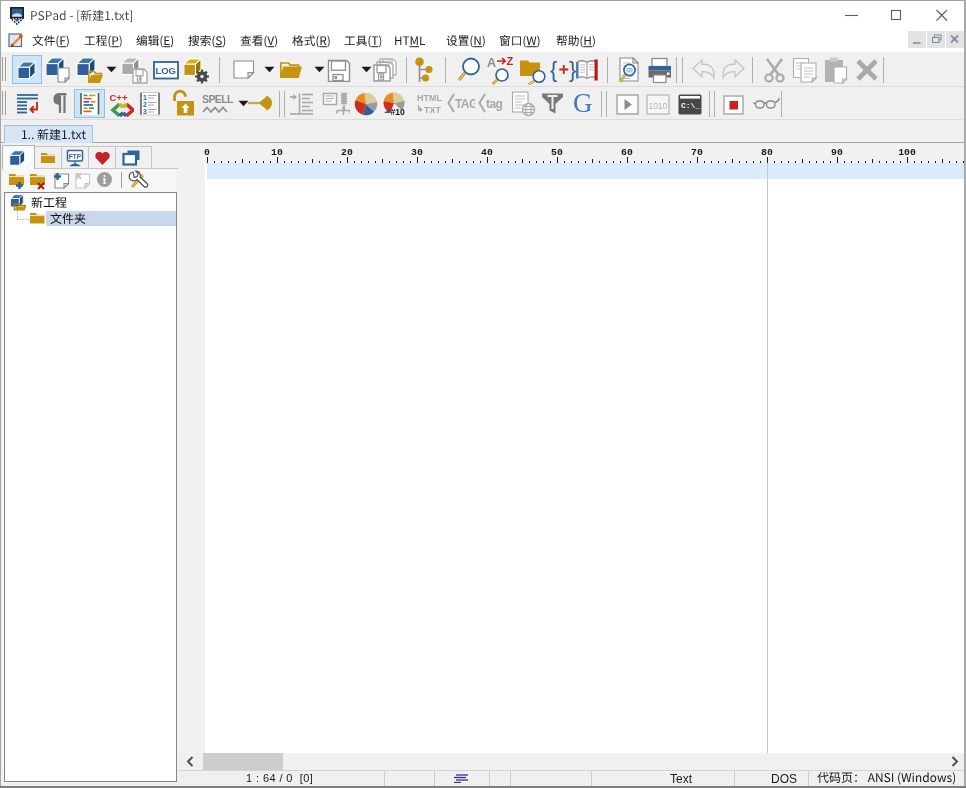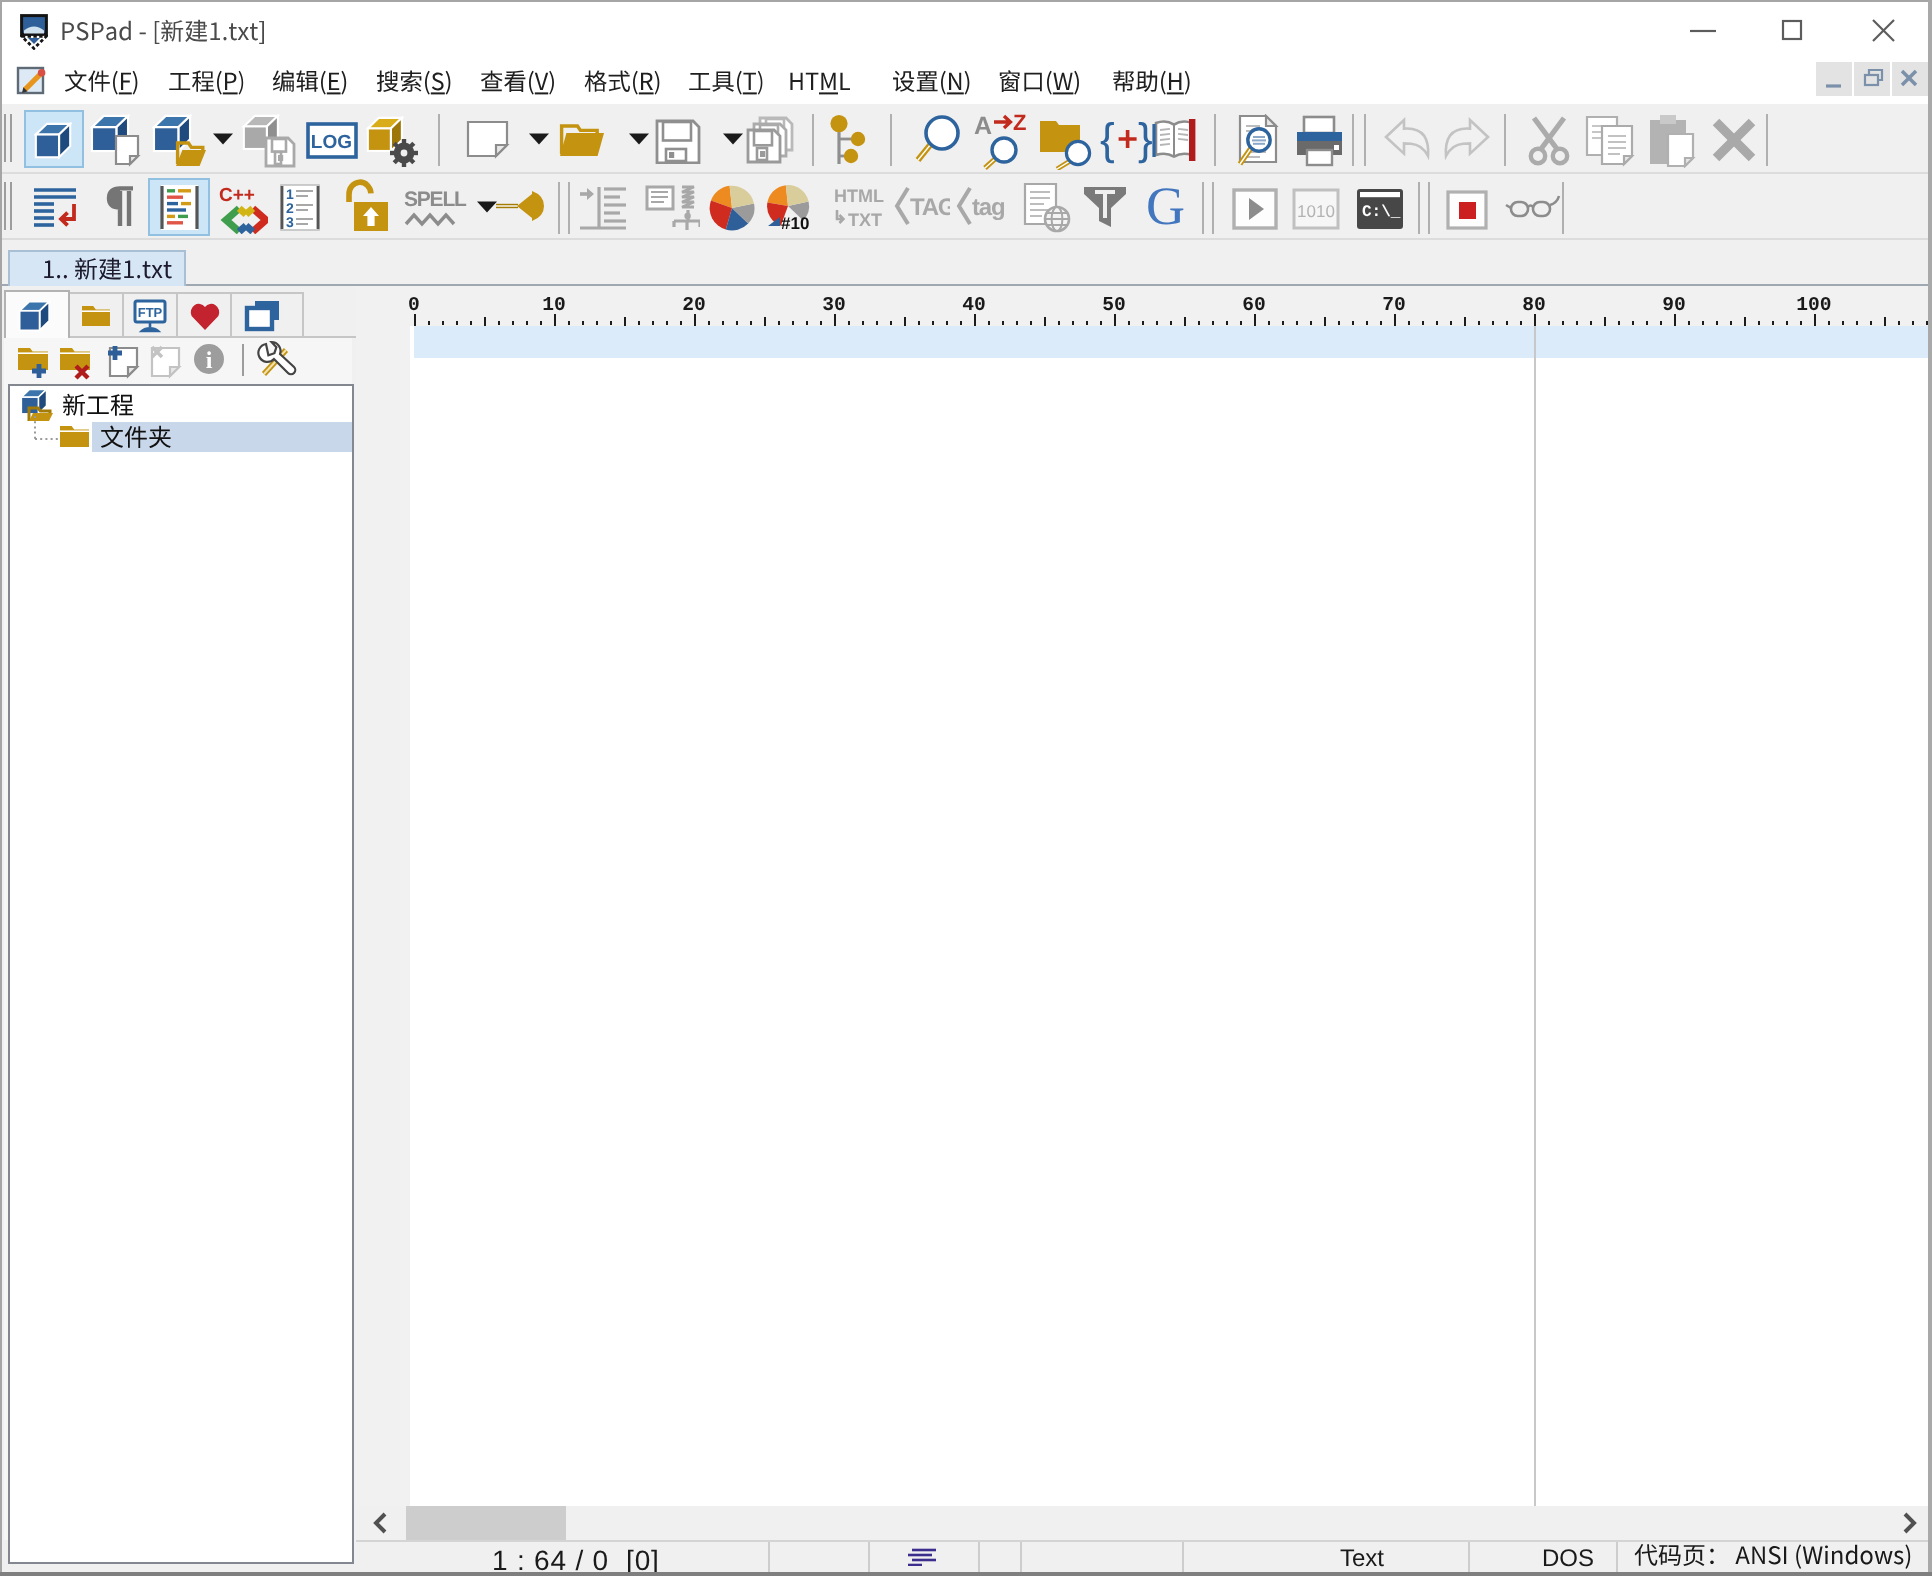--- a/index.html
+++ b/index.html
@@ -771,21 +771,21 @@
 <div class="a" style="left:178px;top:753px;width:786px;height:17px;background:#f0f0f0"></div>
 <div class="a" style="left:203px;top:753px;width:80px;height:17px;background:#cdcdcd"></div>
 <svg class="ic" style="left:181px;top:753px" width="20" height="17" viewBox="0 0 20 17">
     <path d="M11.5,4 L7,8.5 L11.5,13" fill="none" stroke="#505050" stroke-width="2"></path>
   </svg>
 <svg class="ic" style="left:944px;top:753px" width="20" height="17" viewBox="0 0 20 17">
     <path d="M8.5,4 L13,8.5 L8.5,13" fill="none" stroke="#505050" stroke-width="2"></path>
   </svg>
 <div class="a" style="left:178px;top:770px;width:786px;height:16px;background:#f0f0f0;border-top:1px solid #d4d4d4"></div>
 <div class="a" style="left:0;top:770px;width:178px;height:16px;background:#f0f0f0"></div>
-<div class="a" style="left:246px;top:772px;font-size:14px;color:#1a1a1a;letter-spacing:0.4px">1 : 64 / 0&nbsp; [0]</div>
+<div class="a" style="left:246px;top:772px;font-size:11px;color:#1a1a1a;letter-spacing:0.4px">1 : 64 / 0&nbsp; [0]</div>
 <div class="a" style="left:384px;top:771px;width:1px;height:15px;background:#cdcdcd"></div>
 <div class="a" style="left:434px;top:771px;width:1px;height:15px;background:#cdcdcd"></div>
 <div class="a" style="left:489px;top:771px;width:1px;height:15px;background:#cdcdcd"></div>
 <div class="a" style="left:510px;top:771px;width:1px;height:15px;background:#cdcdcd"></div>
 <div class="a" style="left:591px;top:771px;width:1px;height:15px;background:#cdcdcd"></div>
 <div class="a" style="left:734px;top:771px;width:1px;height:15px;background:#cdcdcd"></div>
 <div class="a" style="left:808px;top:771px;width:1px;height:15px;background:#cdcdcd"></div>
 <svg class="ic" style="left:453px;top:774px" width="18" height="9" viewBox="0 0 18 9">
     <g stroke="#3b2e8c" stroke-width="1.3">
       <line x1="3" y1="1" x2="15" y2="1"></line>

